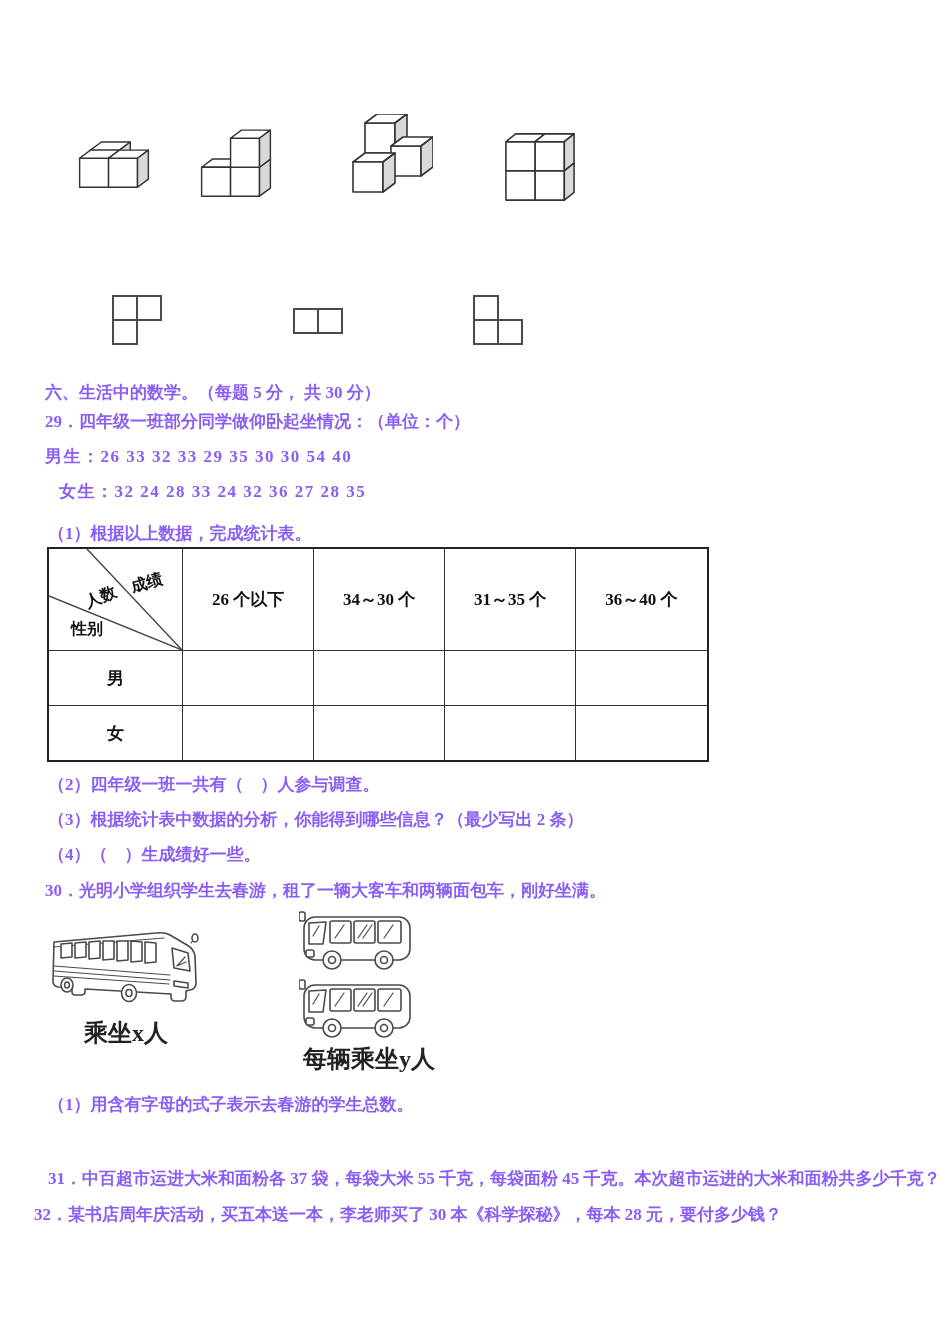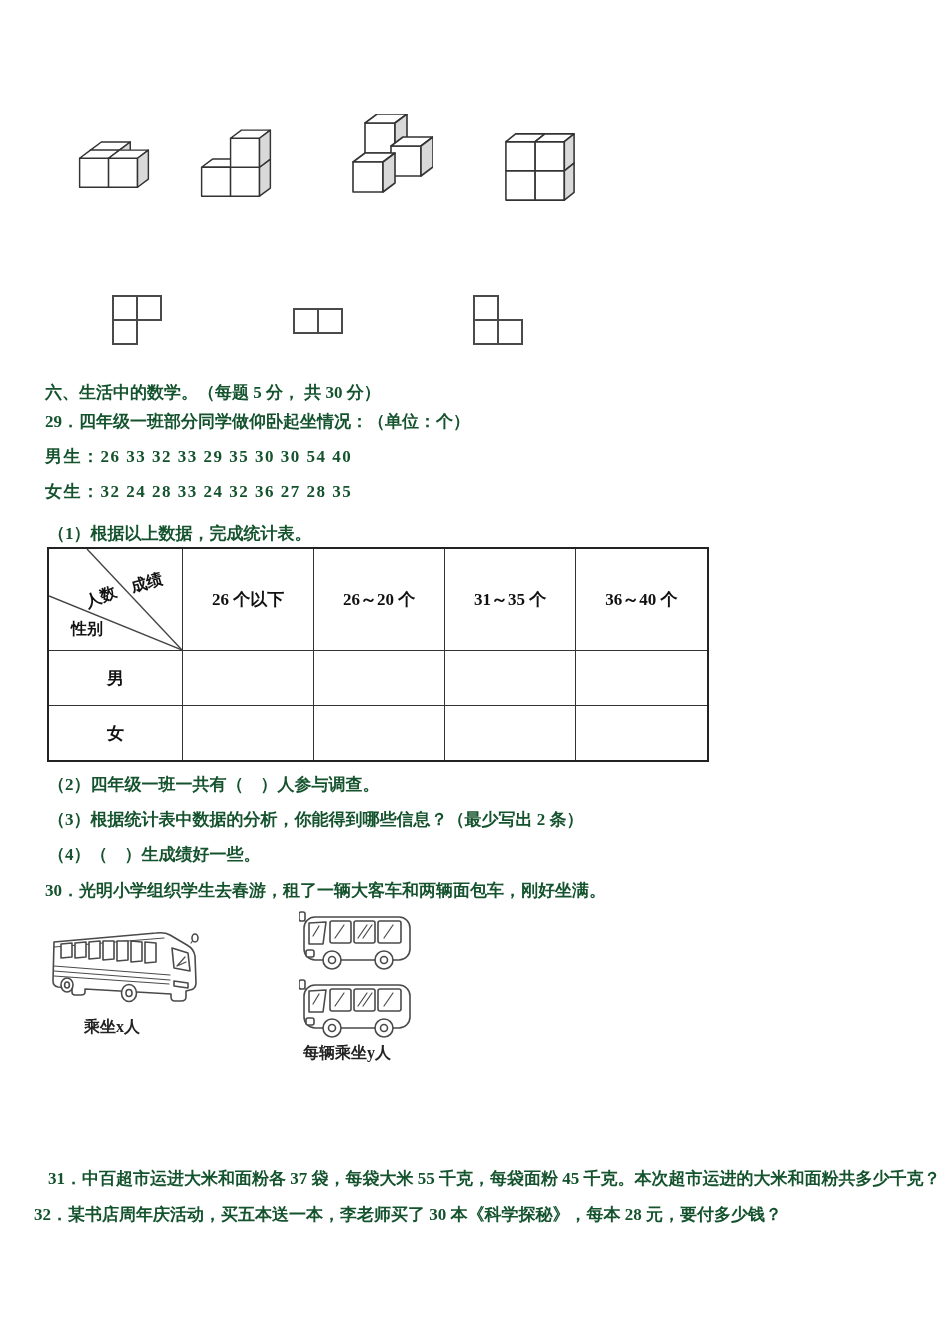--- a/index.html
+++ b/index.html
@@ -3,24 +3,24 @@
 <meta charset="utf-8">
 <style>
   html,body{margin:0;padding:0;background:#fff;}
   .page{
     position:relative;width:950px;height:1344px;background:#ffffff;
     font-family:"Liberation Serif","DejaVu Serif",serif;color:#000;
     overflow:hidden;
   }
   .tline{
     position:absolute;font-size:17px;font-weight:700;white-space:nowrap;
-    line-height:1.2;color:#14532d;
+    line-height:1.2;color:#8b5cf6;
   }
   .caption{
-    position:absolute;font-size:16px;font-weight:700;white-space:nowrap;color:#222;
+    position:absolute;font-size:24px;font-weight:700;white-space:nowrap;color:#222;
   }
   .fig{position:absolute;}
   .fig svg{display:block;}
   
   table.stat{
     position:absolute;left:47px;top:547px;border-collapse:collapse;
     table-layout:fixed;border:2px solid #222;
   }
   table.stat td{
     border:1.5px solid #333;text-align:center;vertical-align:middle;
@@ -115,21 +115,21 @@
     <svg width="50" height="50" viewBox="0 0 50 50">
       <rect class="flat-sq" x="1" y="1" width="24" height="24"></rect>
       <rect class="flat-sq" x="1" y="25" width="24" height="24"></rect>
       <rect class="flat-sq" x="25" y="25" width="24" height="24"></rect>
     </svg>
   </div>
 
   <div class="tline" style="left:45px;top:383px;">六、生活中的数学。（每题 5 分， 共 30 分）</div>
   <div class="tline" style="left:45px;top:412px;">29．四年级一班部分同学做仰卧起坐情况：（单位：个）</div>
   <div class="tline" style="left:45px;top:447px;letter-spacing:1.5px;">男生：26 33 32 33 29 35 30 30 54 40</div>
-  <div class="tline" style="left:45px;top:482px;letter-spacing:1.5px;">女生：32 24 28 33 24 32 36 27 28 35</div>
+  <div class="tline" style="left:59px;top:482px;letter-spacing:1.5px;">女生：32 24 28 33 24 32 36 27 28 35</div>
   <div class="tline" style="left:48px;top:524px;">（1）根据以上数据，完成统计表。</div>
 
   <table class="stat">
     <colgroup>
       <col style="width:133px">
         <col style="width:131px">
         <col style="width:131px">
         <col style="width:131px">
         <col style="width:132px">
     </colgroup>
@@ -140,21 +140,21 @@
           <svg viewBox="0 0 133 101" preserveAspectRatio="none">
             <line x1="38" y1="0" x2="133" y2="101" stroke="#444" stroke-width="1.4"></line>
             <line x1="0" y1="47" x2="133" y2="101" stroke="#444" stroke-width="1.4"></line>
           </svg>
           <span class="diag-label lbl-score">成绩</span>
           <span class="diag-label lbl-count">人数</span>
           <span class="diag-label lbl-gender">性别</span>
         </div>
       </td>
       <td>26 个以下</td>
-      <td>26～20 个</td>
+      <td>34～30 个</td>
       <td>31～35 个</td>
       <td>36～40 个</td>
     </tr>
     <tr class="body">
       <td>男</td>
       <td></td>
       <td></td>
       <td></td>
       <td></td>
     </tr>
@@ -234,17 +234,18 @@
       <path class="bus-thin" d="M85,30 L94,17"></path>
       <rect class="bus-line" x="7" y="42" width="8" height="7" rx="2"></rect>
       <circle class="bus-line" cx="33" cy="52" r="9"></circle>
       <circle class="bus-line" cx="33" cy="52" r="3.5"></circle>
       <circle class="bus-line" cx="85" cy="52" r="9"></circle>
       <circle class="bus-line" cx="85" cy="52" r="3.5"></circle>
     </svg>
   </div>
   <div class="caption" style="left:303px;top:1043px;">每辆乘坐y人</div>
 
+  <div class="tline" style="left:48px;top:1095px;">（1）用含有字母的式子表示去春游的学生总数。</div>
 
   <div class="tline" style="left:34px;top:1169px;margin-left:14px;">31．中百超市运进大米和面粉各 37 袋，每袋大米 55 千克，每袋面粉 45 千克。本次超市运进的大米和面粉共多少千克？</div>
   <div class="tline" style="left:34px;top:1205px;">32．某书店周年庆活动，买五本送一本，李老师买了 30 本《科学探秘》，每本 28 元，要付多少钱？</div>
 
 </div>
 
 </body></html>

